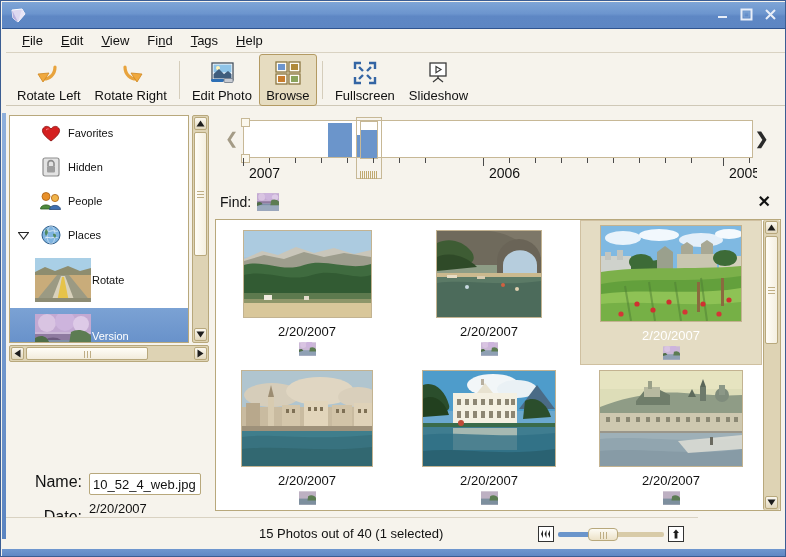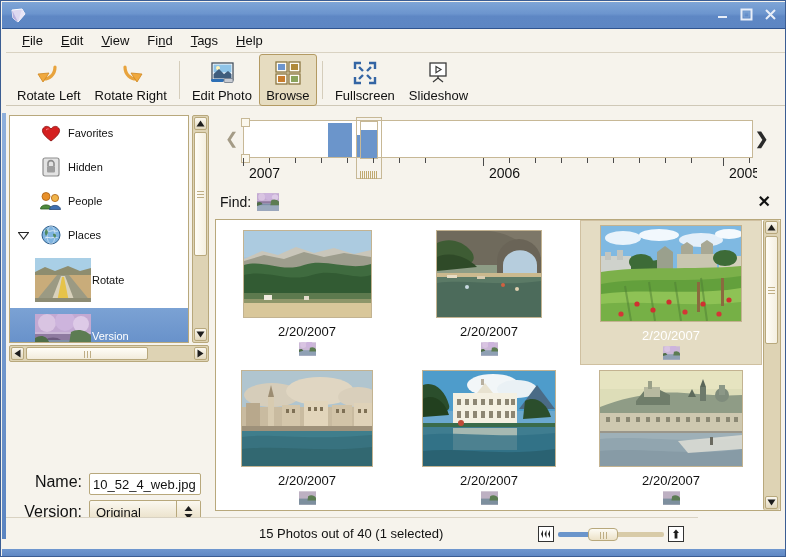--- a/index.html
+++ b/index.html
@@ -521,32 +521,20 @@
       </div>
     </div>
 
     <div id="metapane">
 
       <div class="meta-row">
         <span class="meta-label">Name:</span>
         <input id="name-field" type="text" value="10_52_4_web.jpg" style="">
       </div>
 
-      <div class="meta-row" style="margin-top:5px;">
-        <span class="meta-label" style="line-height:24px;">Version:</span>
-        <div id="version-combo">
-          <span class="vc-text">Original</span>
-          <span class="vc-arrows">
-            <svg width="11" height="15" viewBox="0 0 11 15">
-              <path d="M5.5 1 L9.5 6 L1.5 6 Z" fill="#1d1d1d"></path>
-              <path d="M1.5 9 L9.5 9 L5.5 14 Z" fill="#1d1d1d"></path>
-            </svg>
-          </span>
-        </div>
-      </div>
 
       <div class="meta-row" style="margin-top:6px;">
         <span class="meta-label" style="line-height:32px;">Date:</span>
         <span class="meta-val meta-date">
           <span>2/20/2007</span><br>
           <span>7:24 AM</span>
         </span>
       </div>
 
     </div>

